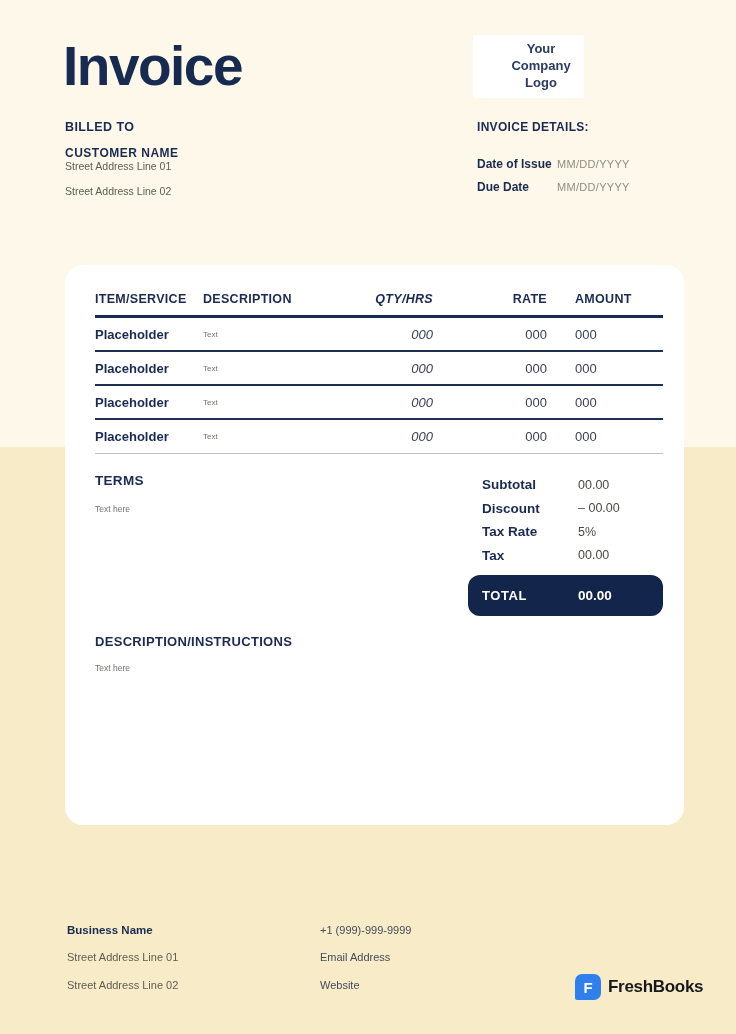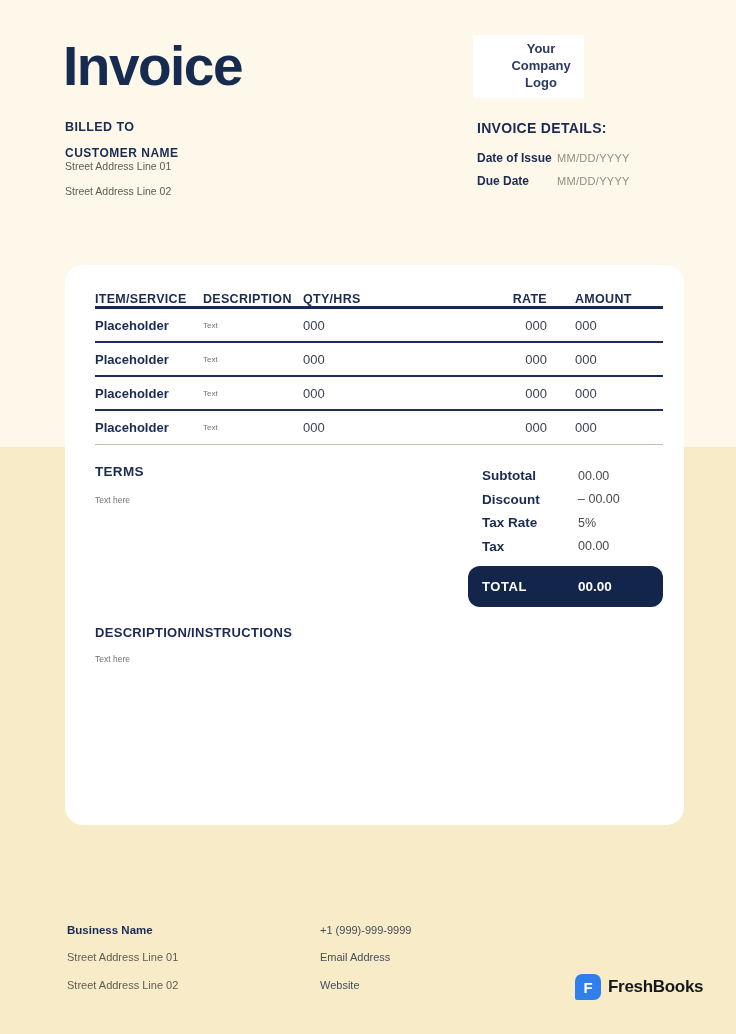--- a/index.html
+++ b/index.html
@@ -19,33 +19,33 @@
   }
 
   
   .billed-to { position:absolute; left:65px; top:120px; }
   .billed-to .bt-heading { font-size:12.5px; font-weight:700; letter-spacing:.4px; margin-bottom:12px; }
   .billed-to .bt-customer { font-size:12px; font-weight:700; letter-spacing:.5px; }
   .billed-to .bt-line { font-size:10.5px; color:#5D5C52; margin-bottom:13px; }
 
   
   .inv-details { position:absolute; left:477px; top:120px; }
-  .inv-details .id-heading { font-size:14px; font-weight:700; letter-spacing:.3px; margin-bottom:10px; }
+  .inv-details .id-heading { font-size:12px; font-weight:700; letter-spacing:.3px; margin-bottom:18px; }
   .id-row { display:grid; grid-template-columns:80px auto; height:23px; align-items:center; }
   .id-label { font-size:12px; font-weight:700; }
   .id-value { font-size:11px; color:#8F8D83; letter-spacing:.3px; }
 
   
   .card { position:absolute; left:65px; top:265px; width:619px; height:560px; background:#FFFFFF; border-radius:18px; }
   .table { margin:27px 21px 0 30px; }
   .t-head, .t-row { display:grid; grid-template-columns:108px 100px 130px 114px 1fr; align-items:center; }
-  .t-head { border-bottom:3px solid #172A50; font-size:12.5px; font-weight:700; letter-spacing:.3px; }
+  .t-head { padding-bottom:9px; border-bottom:3px solid #172A50; font-size:12.5px; font-weight:700; letter-spacing:.3px; }
   .t-row { height:34px; border-bottom:2px solid #1F2E55; }
   .t-row:last-child { border-bottom:1.5px solid #C2C1B8; height:34px; }
-  .col-qty { text-align:left; }
+  .col-qty { text-align:right;font-style:italic; }
   .col-rate { text-align:right; }
   .col-amount { padding-left:28px; }
   .cell-item { font-size:13px; font-weight:700; }
   .cell-desc { font-size:8px; color:#73726A; }
   .cell-num { font-size:13px; color:#3C4254; }
 
   
   .totals { display:flex; margin:19px 21px 0 30px; }
   .terms-heading { font-size:13.5px; font-weight:700; letter-spacing:.3px; }
   .terms-body { font-size:8.5px; color:#73726A; margin-top:16px; }

